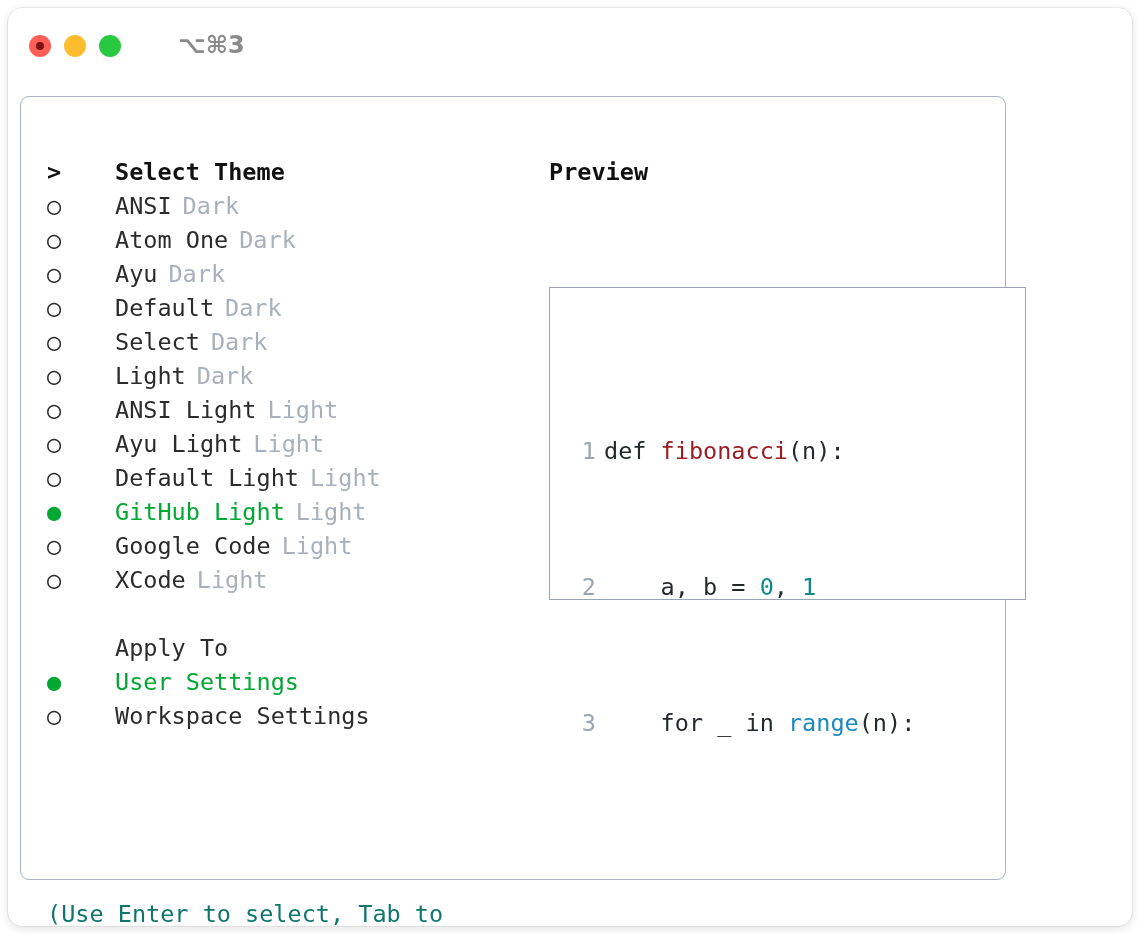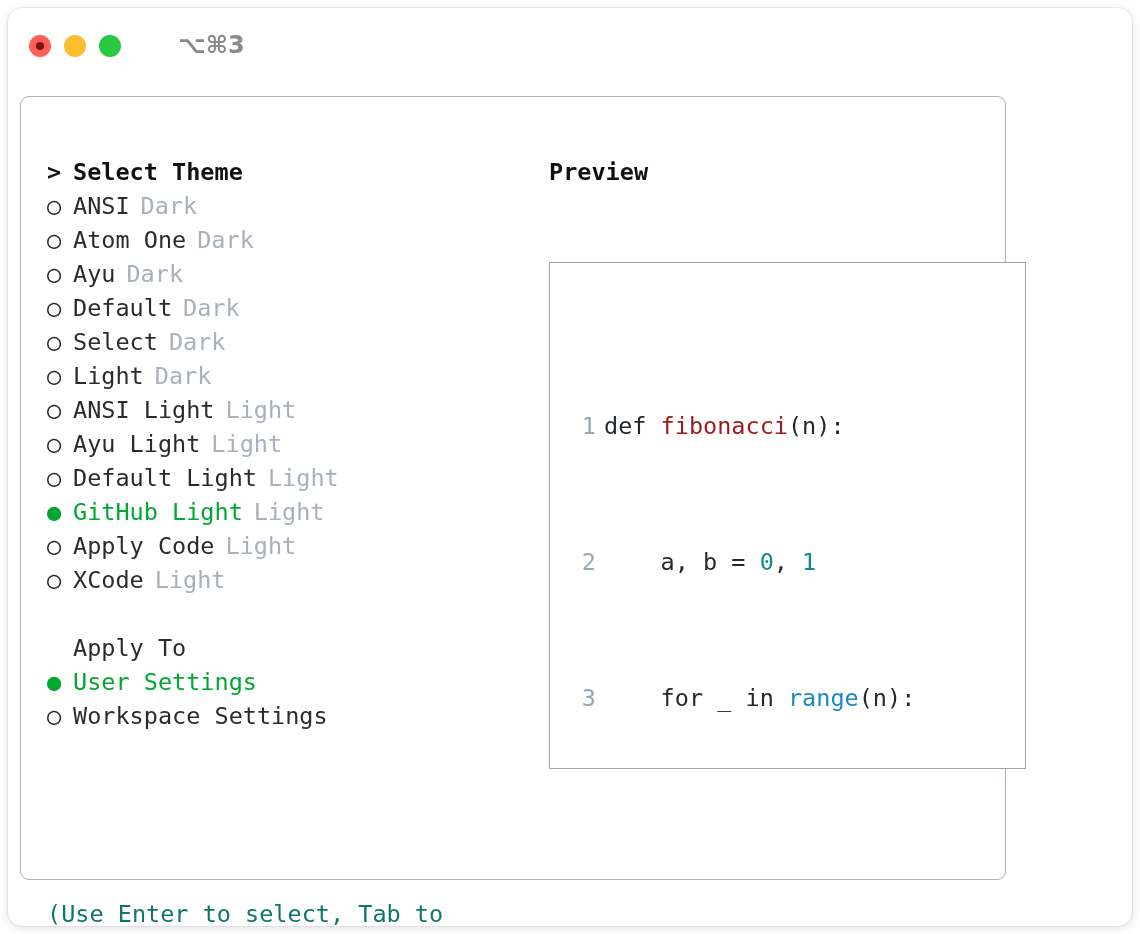--- a/index.html
+++ b/index.html
@@ -106,21 +106,21 @@
     flex: 0 0 26px;
     font-size: 23.5px;
     line-height: 34px;
     text-align: left;
     color: #2b2b2b;
   }
   .marker.bullet-on   { color: #00a832; }
   .marker.caret       { color: #111111; font-weight: 700; }
   .marker.blank       { color: transparent; }
 
-  .row-label { color: #2b2b2b; }
+  .row-label { color: #2b2b2b; margin-left: 42px; }
   .row-label.selected { color: #00a832; }
   .row-label.header-label {
     color: #101010;
     font-weight: 700;
   }
   .row-tag {
     color: #a8b0bc;
     margin-left: 11px;
   }
 
@@ -148,23 +148,23 @@
   #preview-title {
     font-size: 23.5px;
     font-weight: 700;
     color: #101010;
     line-height: 34px;
     white-space: nowrap;
   }
   #preview-box {
     position: absolute;
     left: 0;
-    top: 107px;
+    top: 132px;
     width: 477px;
-    height: 507px;
+    height: 313px;
     border: 1.6px solid #9aa5b4;
     box-sizing: border-box;
     background: #ffffff;
   }
   #code-area {
     position: absolute;
     left: 20px;
     top: 44px;
     font-size: 23.5px;
     line-height: 34px;
@@ -261,21 +261,21 @@
       </div>
 
       <div class="list-row">
         <span class="marker bullet-on">●</span>
         <span class="row-label selected">GitHub Light</span>
         <span class="row-tag">Light</span>
       </div>
 
       <div class="list-row">
         <span class="marker">○</span>
-        <span class="row-label">Apply Code</span>
+        <span class="row-label">Google Code</span>
         <span class="row-tag">Light</span>
       </div>
 
       <div class="list-row">
         <span class="marker">○</span>
         <span class="row-label">XCode</span>
         <span class="row-tag">Light</span>
       </div>
 
       <div class="section-gap"></div>

